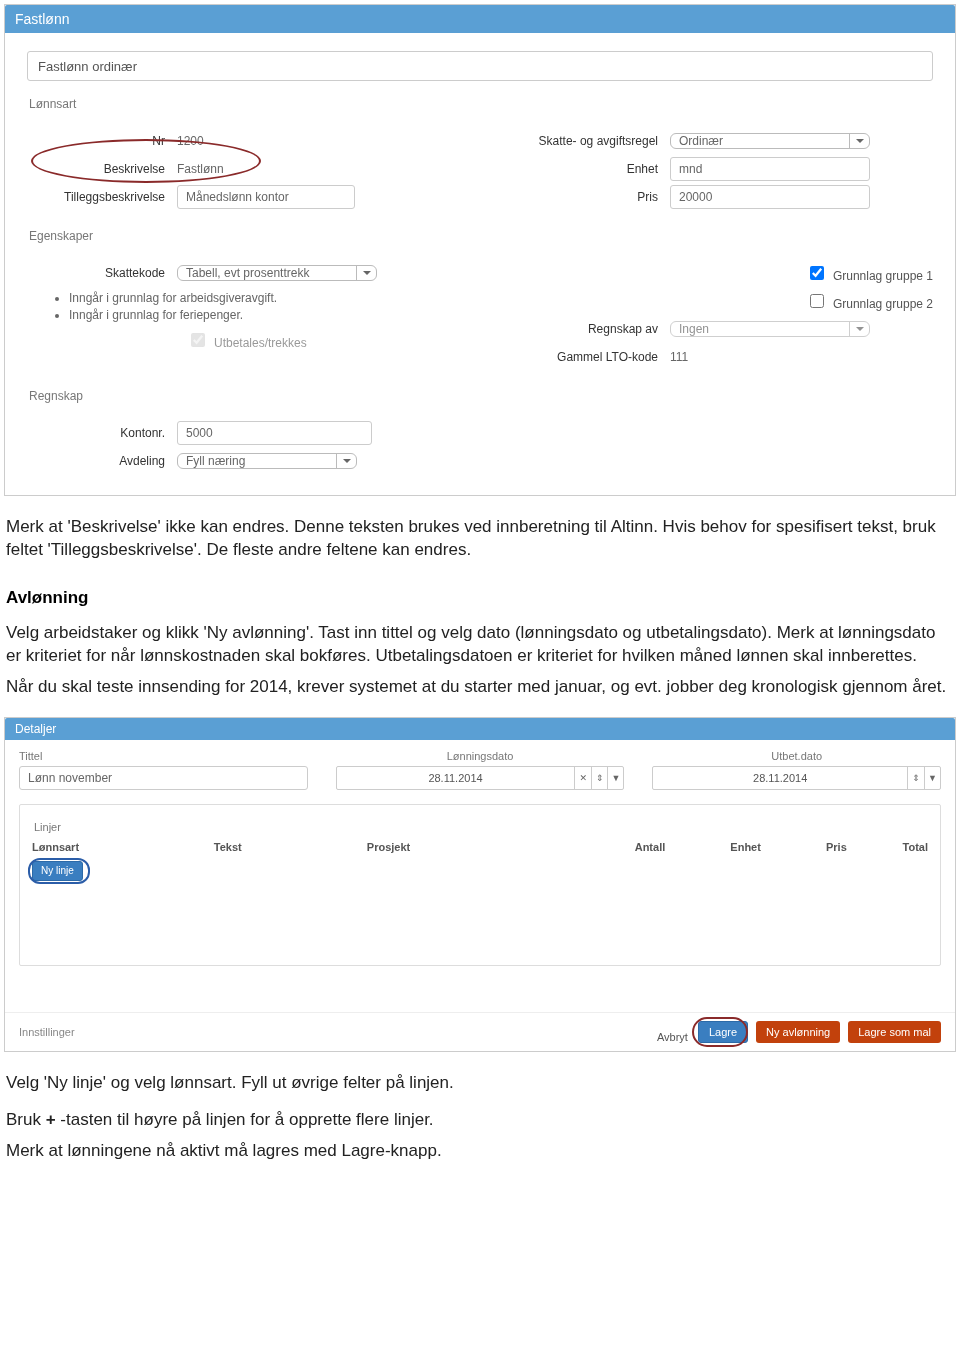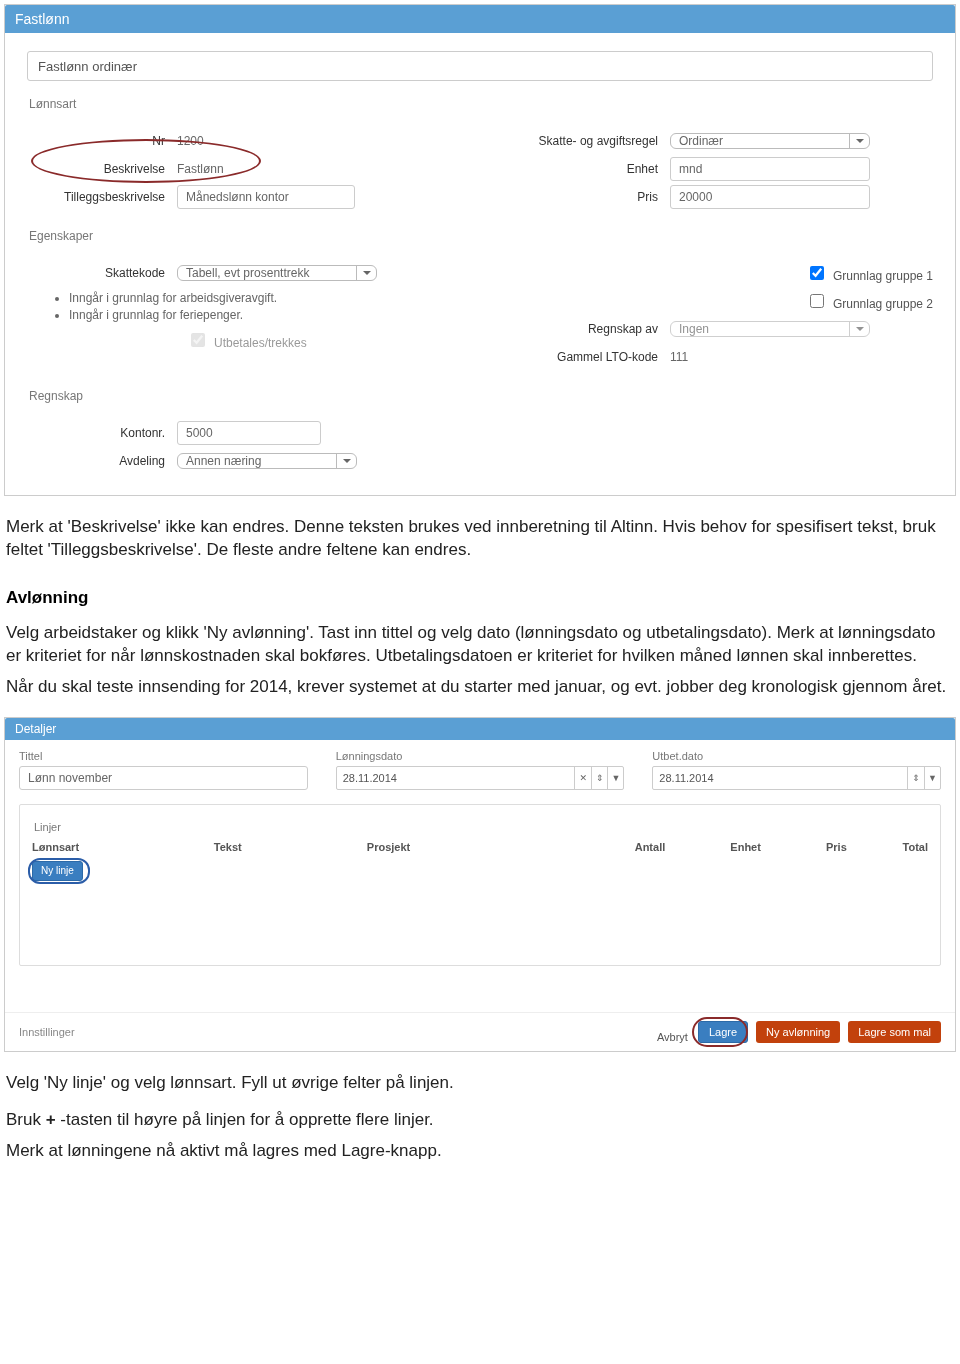--- a/index.html
+++ b/index.html
@@ -106,21 +106,21 @@
   
   .fieldset-like {
     border:1px solid #ddd; border-radius:2px;
     margin: 10px 14px 6px 14px; padding: 10px 12px 14px 12px;
   }
   .sub-label { font-size:11px; color:#777; margin-bottom:4px;}
   .detaljer-grid {
     display:flex; gap:28px; padding:10px 14px 4px 14px;
   }
   .detaljer-grid .fcol { flex:1; }
-  .detaljer-grid .fcol.med { flex:1; max-width:290px;}
+  .detaljer-grid .fcol.med { flex:1; max-width:290px;text-align:center;}
   .date-input {
     display:flex; align-items:center; border:1px solid #ccc;
     border-radius:2px; height:24px; background:#fff;
   }
   .date-input span.val-txt { flex:1; padding:0 6px; font-size:11px; color:#555;}
   .spinner-group { display:flex; align-items:center; border-left:1px solid #ccc;}
   .spinner-btn {
     width:16px; height:22px; display:flex;align-items:center;justify-content:center;
     font-size:9px; color:#666; cursor:pointer;
   }
@@ -271,27 +271,27 @@
         </div>
       </div>
     </div>
 
     <div class="section-label">Regnskap</div>
 
     <div class="form-grid">
       <div class="col">
         <div class="row">
           <div class="lbl">Kontonr.</div>
-          <div class="val"><input class="txtfield" style="width: 144px;" value="5000"></div>
+          <div class="val"><input class="txtfield" style="width: 195px;" value="5000"></div>
         </div>
         <div class="row">
           <div class="lbl">Avdeling</div>
           <div class="val">
             <div class="select-wrap" style="width:180px;">
-              <span>Annen næring</span>
+              <span>Fyll næring</span>
               <div class="select-caret">
                   <svg viewBox="0 0 10 10">
                     <path d="M1 3 L5 7 L9 3 Z"></path>
                   </svg>
                 </div>
             </div>
           </div>
         </div>
       </div>
       <div class="col"></div>

